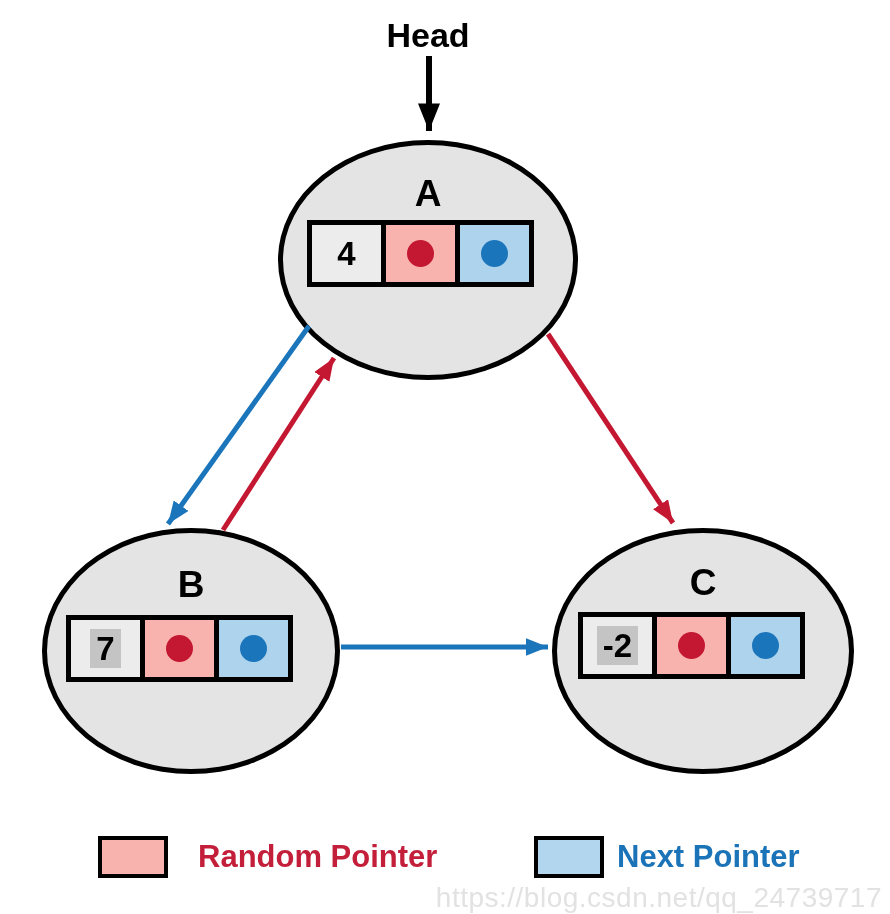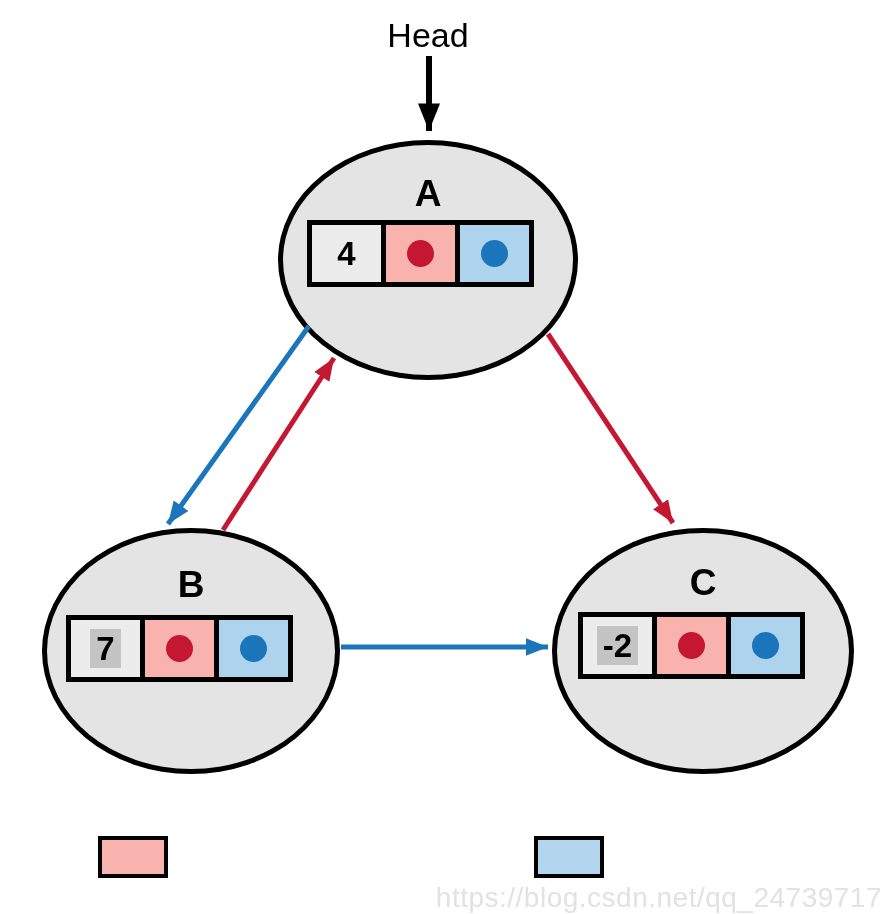--- a/index.html
+++ b/index.html
@@ -2,21 +2,21 @@
 <html><head>
 <meta charset="utf-8">
 <style>
   html,body{margin:0;padding:0;background:#ffffff;}
   .canvas{
     position:relative;width:890px;height:914px;background:#ffffff;overflow:hidden;
     font-family:"Liberation Sans", sans-serif;
   }
   .head-label{
     position:absolute;left:328px;top:16px;width:200px;text-align:center;
-    font-size:34px;font-weight:normal;color:#000;
+    font-size:34px;font-weight:bold;color:#000;
   }
   .arrows{position:absolute;left:0;top:0;z-index:5;pointer-events:none;}
   .node{
     position:absolute;background:#e4e4e4;border:5px solid #000;border-radius:50%;
     box-sizing:border-box;z-index:1;
   }
   .node-a{left:278px;top:140px;width:300px;height:240px;}
   .node-b{left:42px;top:528px;width:298px;height:246px;}
   .node-c{left:552px;top:528px;width:302px;height:246px;}
   .node-label{
@@ -123,17 +123,19 @@
       </marker>
     </defs>
     <line x1="429" y1="56" x2="429" y2="131" stroke="#000000" stroke-width="6" marker-end="url(#arrow-black)"></line>
     <line x1="309" y1="326" x2="168" y2="524" stroke="#1b75bb" stroke-width="5" marker-end="url(#arrow-blue)"></line>
     <line x1="223" y1="530" x2="334" y2="358" stroke="#c41731" stroke-width="5" marker-end="url(#arrow-red)"></line>
     <line x1="548" y1="334" x2="673" y2="523" stroke="#c41731" stroke-width="5" marker-end="url(#arrow-red)"></line>
     <line x1="341" y1="647" x2="548" y2="647" stroke="#1b75bb" stroke-width="5" marker-end="url(#arrow-blue)"></line>
   </svg>
 
   <div class="swatch swatch-pink"></div>
+  <div class="legend-label legend-random">Random Pointer</div>
   <div class="swatch swatch-blue"></div>
+  <div class="legend-label legend-next">Next Pointer</div>
 
   <div class="watermark">https://blog.csdn.net/qq_24739717</div>
 
 </div>
 
 </body></html>

